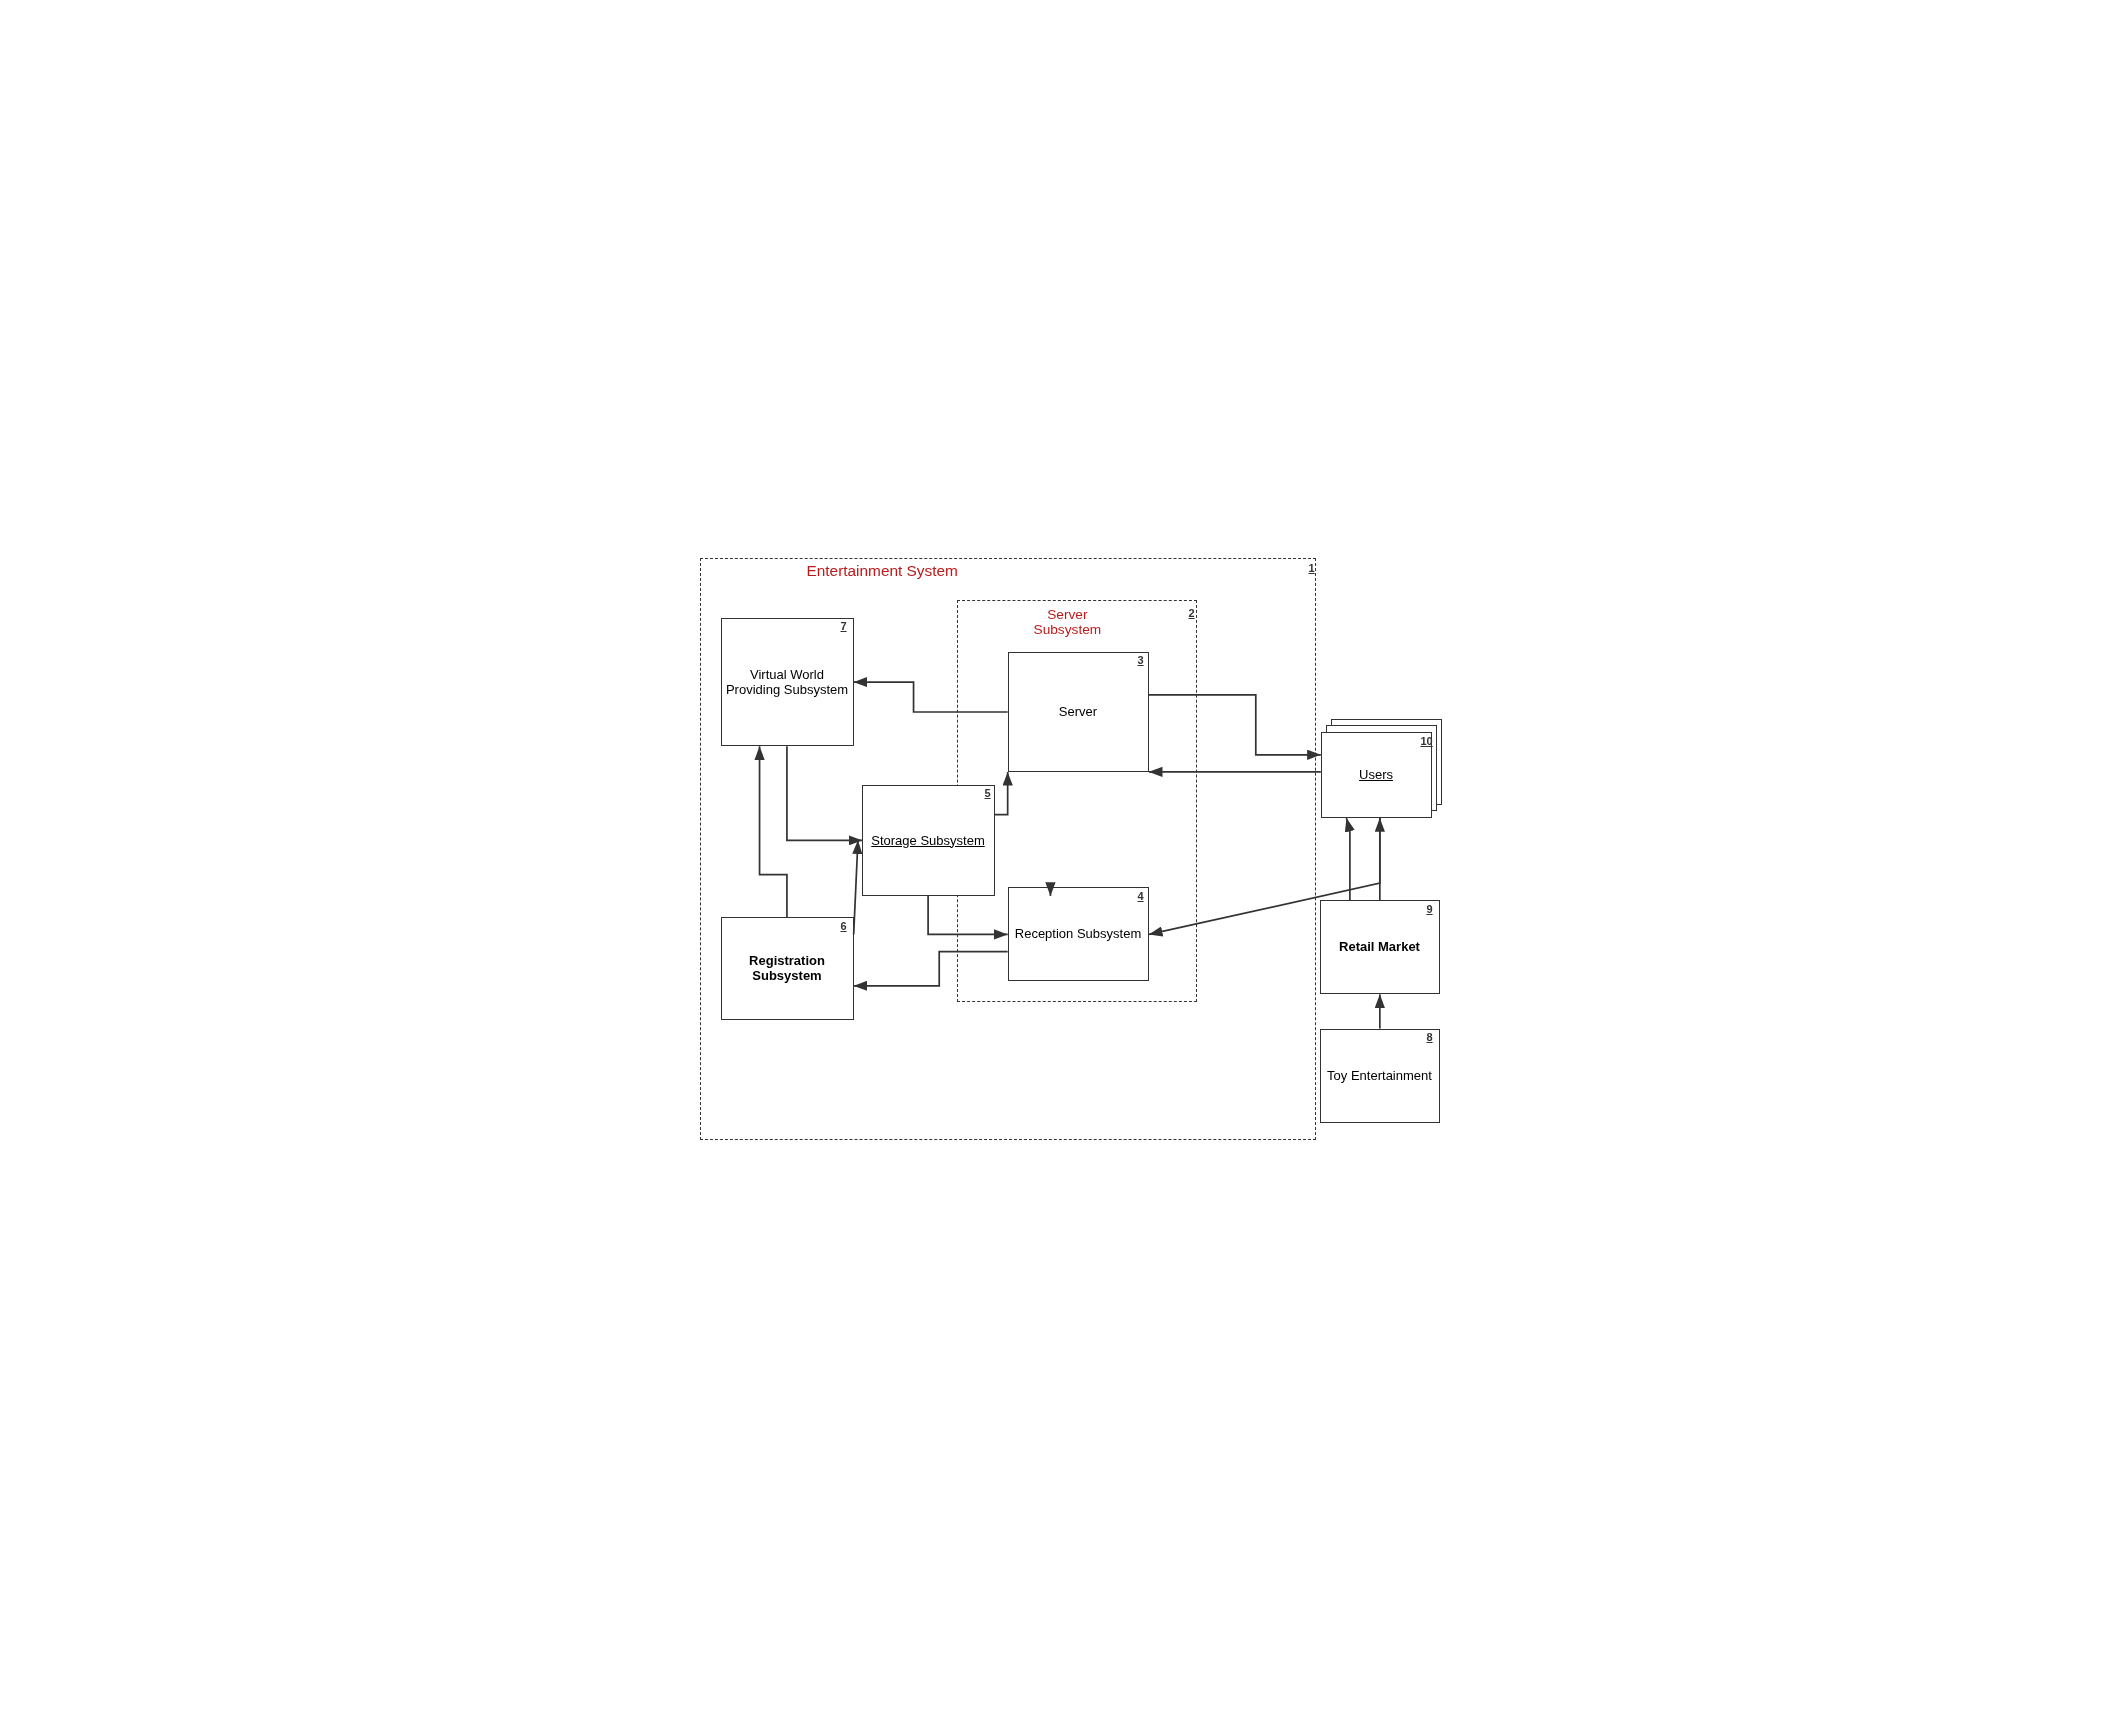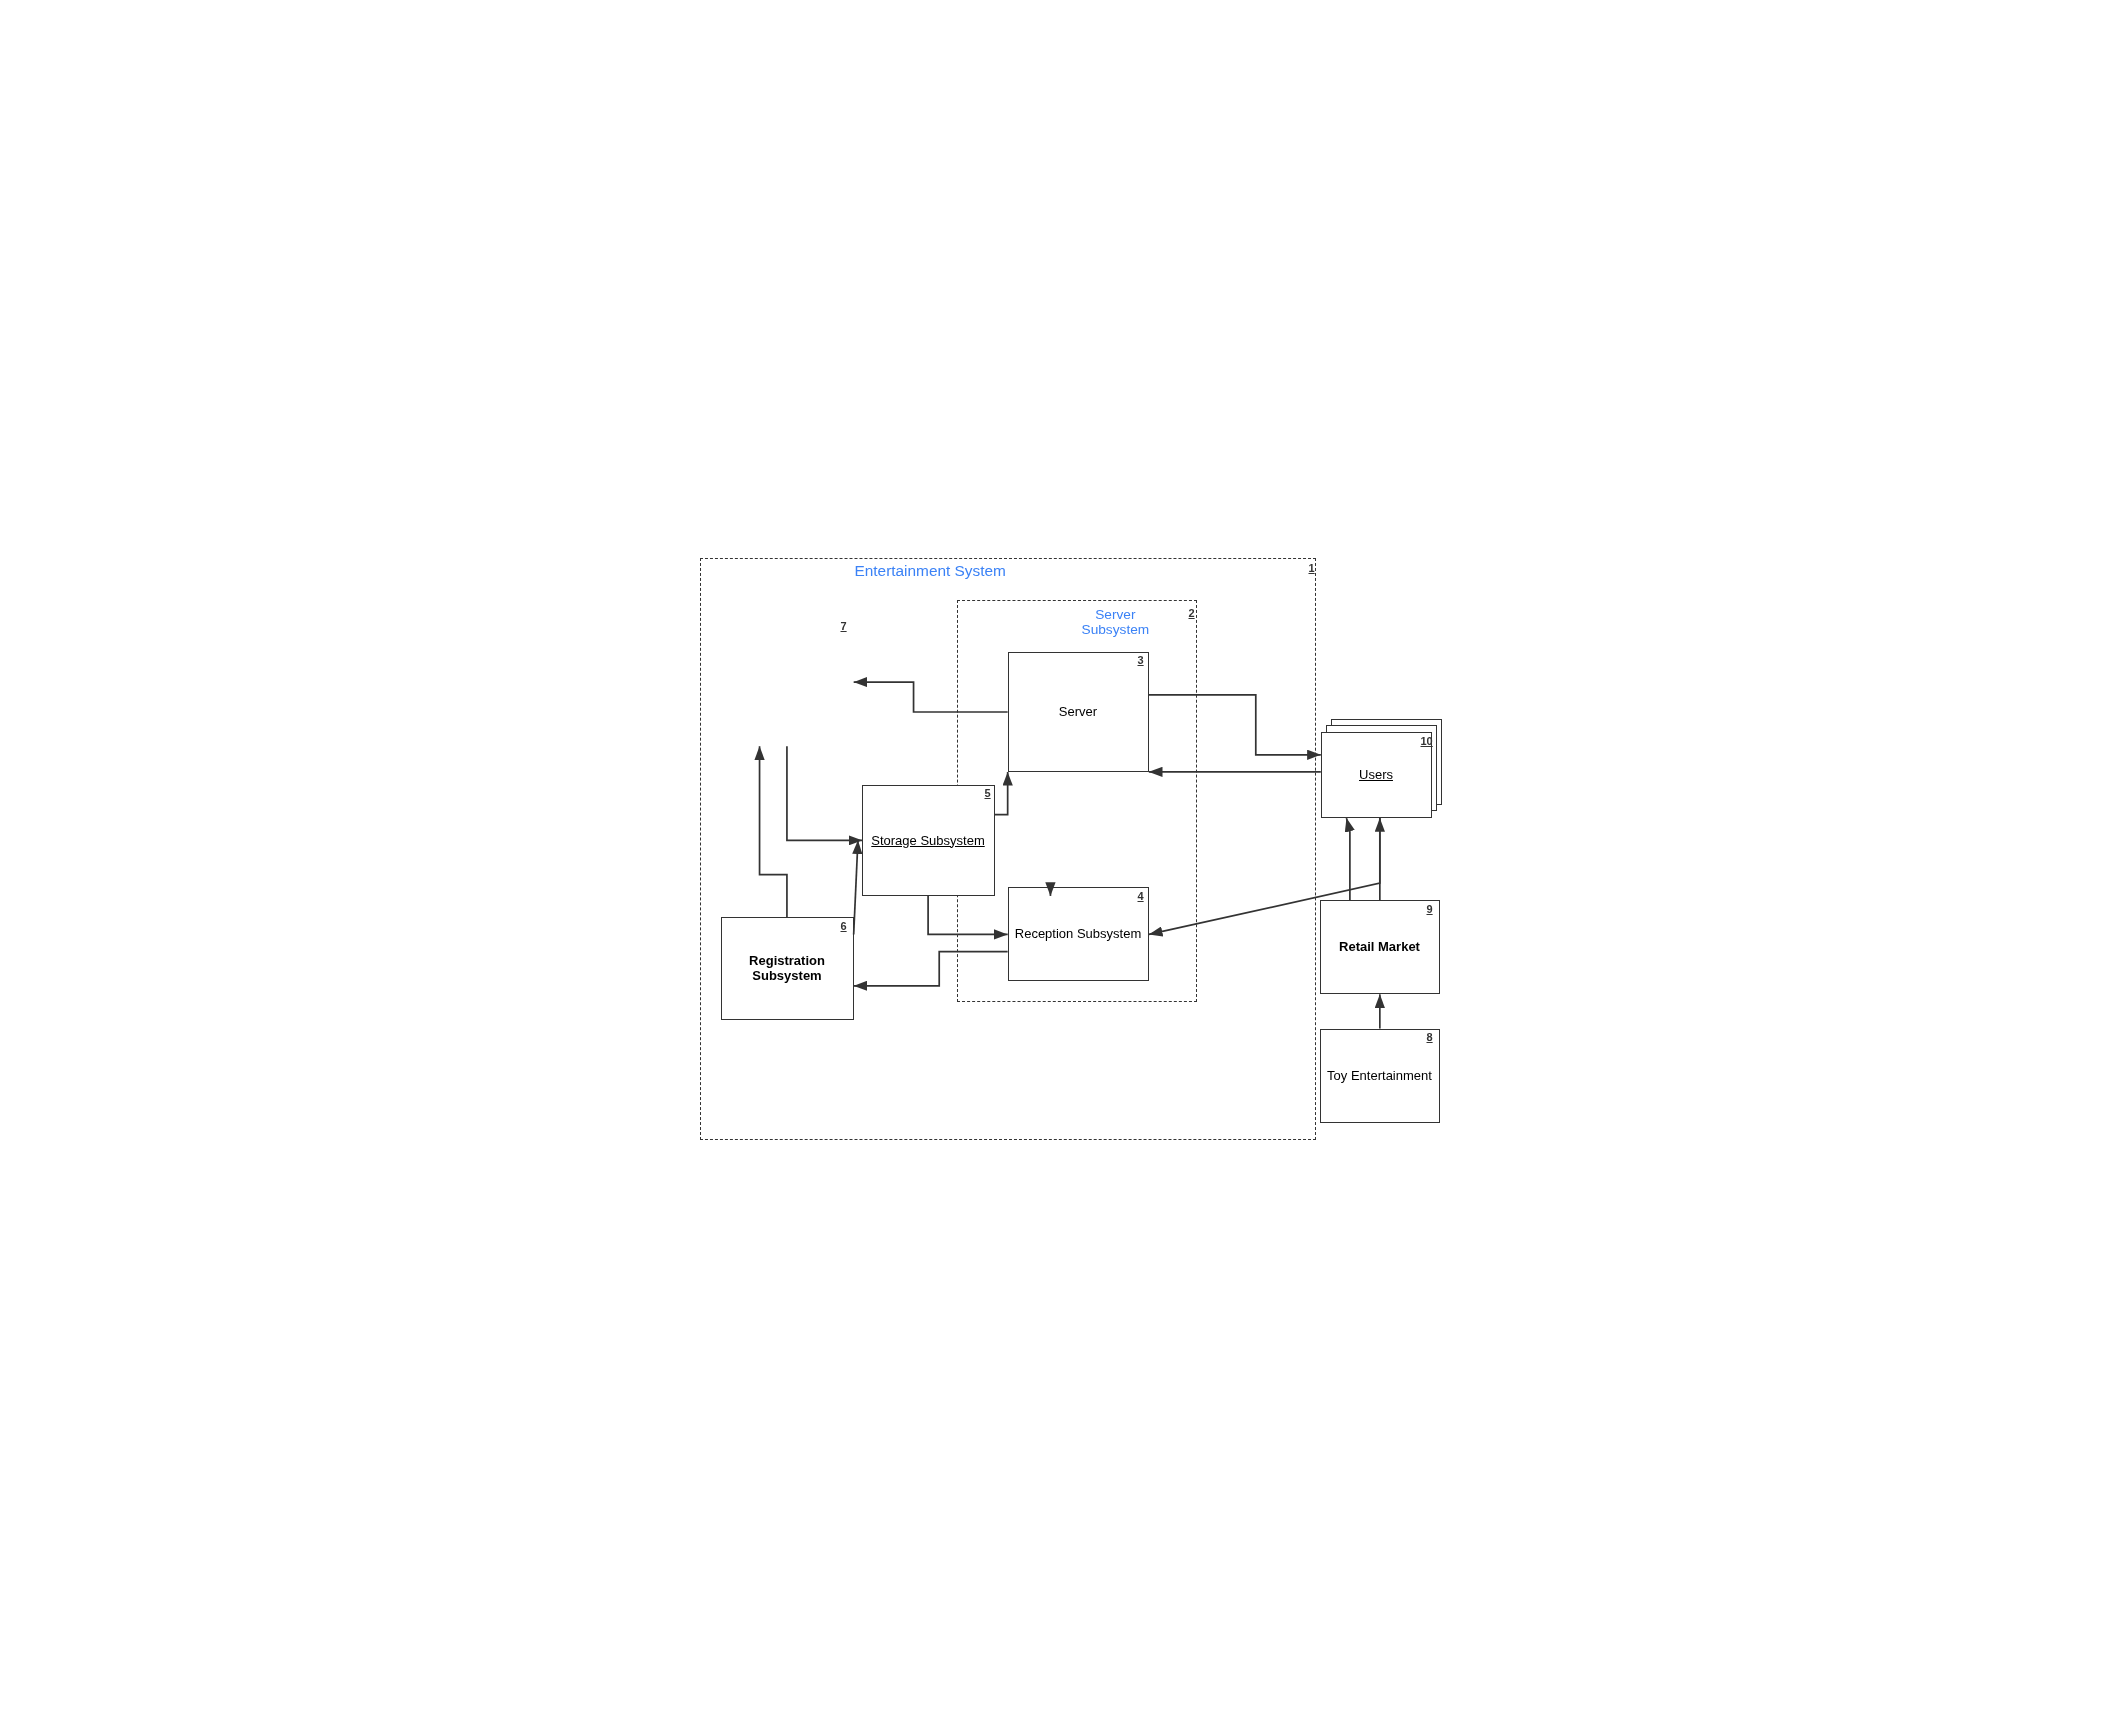--- a/index.html
+++ b/index.html
@@ -58,38 +58,40 @@
       position: absolute;
       top: 0;
       left: 0;
       width: 100%;
       height: 100%;
       pointer-events: none;
     }
     .title-label {
       position: absolute;
       font-size: 15.4px;
-      color: #3b82f6;
-      margin-left: 48px;
+      color: #b91c1c;
     }
   </style>
 </head>
 <body>
 
 <div class="diagram-container">
 
   <div class="outer-box"></div>
 
   <div class="title-label" style="left: 133px; top: 30px;">Entertainment System</div>
   <span class="box-label" style="left: 635px; top: 30px;">1</span>
 
   <div class="server-subsystem-box"></div>
   <div class="title-label" style="left: 360px; top: 75px; font-size: 13.7px; text-align: center;">Server<br>Subsystem</div>
   <span class="box-label" style="left: 515px; top: 75px;">2</span>
 
+  <div class="component-box" style="left: 47px; top: 86px; width: 133px; height: 128px;">
+    <span>Virtual World Providing Subsystem</span>
+  </div>
   <span class="box-label" style="left: 167px; top: 88px;">7</span>
 
   <div class="component-box" style="left: 334px; top: 120px; width: 141px; height: 120px;">
     <span>Server</span>
   </div>
   <span class="box-label" style="left: 464px; top: 122px;">3</span>
 
   <div class="component-box" style="left: 188px; top: 253px; width: 133px; height: 111px; text-decoration: underline;">
     <span>Storage Subsystem</span>
   </div>

